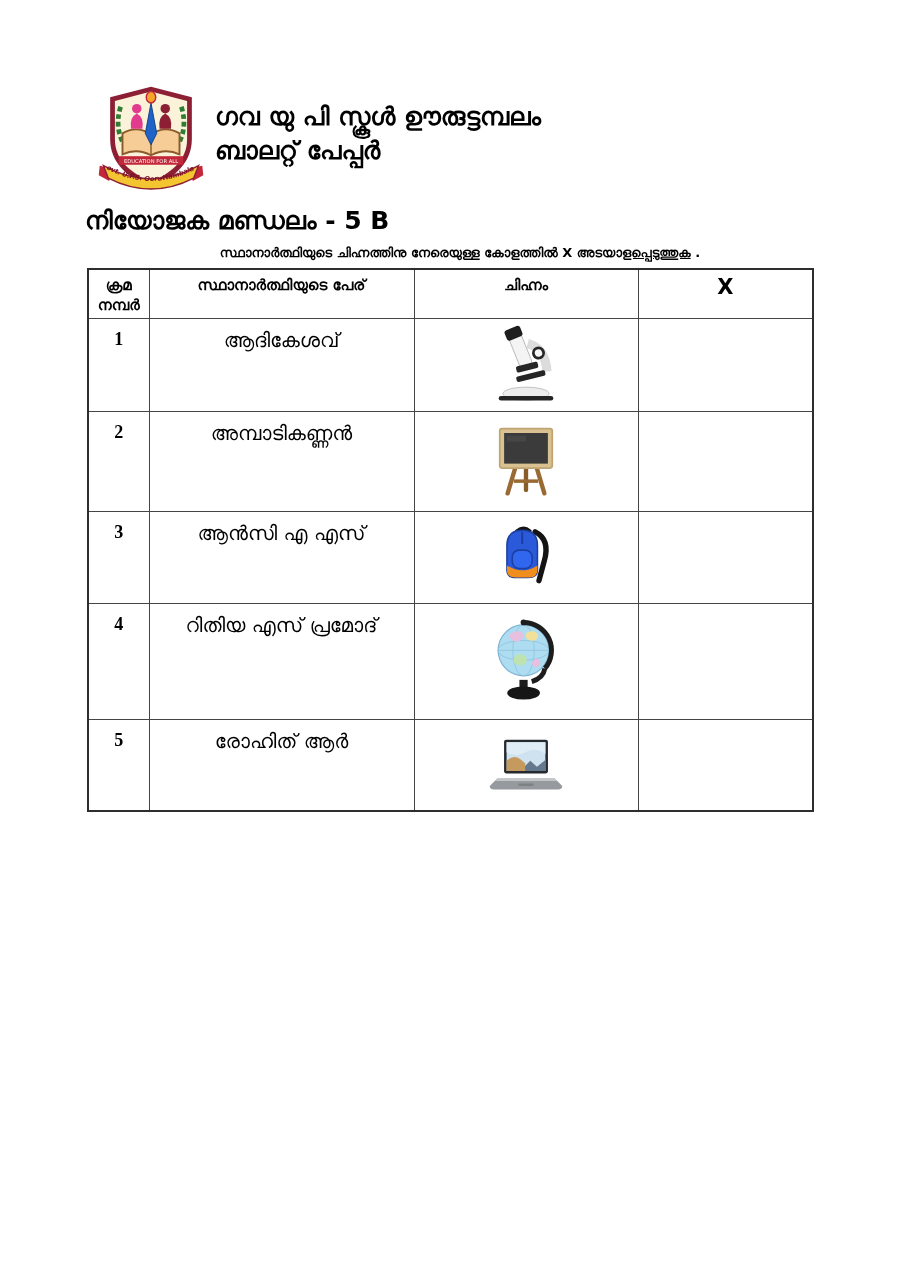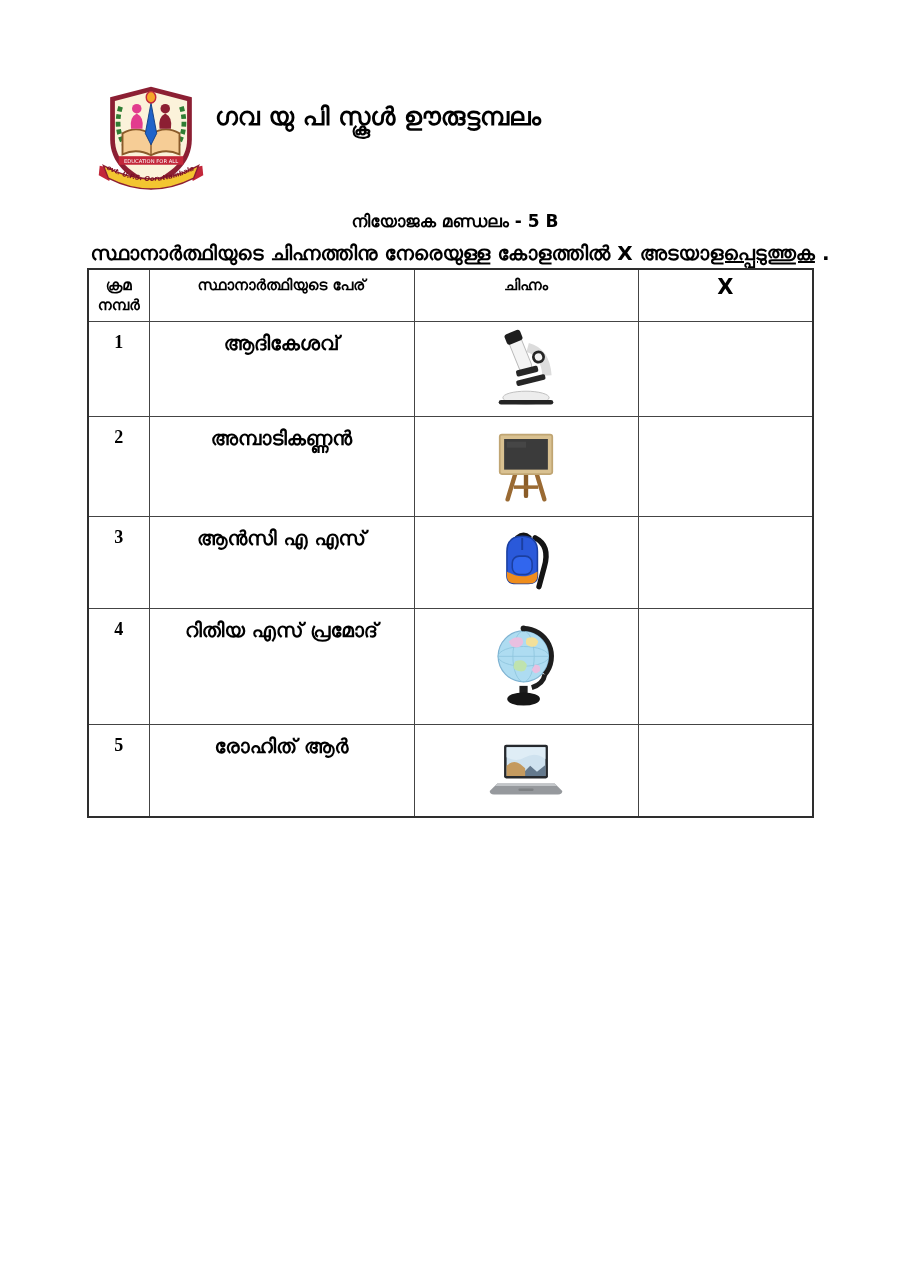--- a/index.html
+++ b/index.html
@@ -8,42 +8,42 @@
     font-family:"DejaVu Sans",sans-serif;color:#000;
     overflow:hidden;
   }
   .logo{position:absolute;left:94px;top:84px;width:114px;height:114px;}
   .head-top{
     position:absolute;left:215px;top:100px;width:590px;
     text-align:left;font-weight:bold;font-size:25px;line-height:34px;
   }
   .head-constituency{
     position:absolute;left:85px;top:204px;width:740px;
-    text-align:center;font-weight:bold;font-size:17px;line-height:34px;
+    text-align:left;font-weight:bold;font-size:25px;line-height:34px;
   }
   .instruction{
     position:absolute;left:55px;top:241px;width:810px;
-    text-align:center;font-weight:bold;font-size:20px;line-height:24px;
+    text-align:center;font-weight:bold;font-size:13px;line-height:24px;
   }
   .instruction .u{text-decoration:underline;}
   table.ballot{
     position:absolute;left:87px;top:268px;
     border-collapse:collapse;table-layout:fixed;
     border:2px solid #2e2e2e;
   }
   .ballot th,.ballot td{
-    border:1px solid #444;vertical-align:top;padding:6px;overflow:hidden;margin-left:16px;
+    border:1px solid #444;vertical-align:top;padding:0;overflow:hidden;margin-left:16px;
   }
   .ballot th{font-size:15px;font-weight:bold;line-height:20px;padding-top:5px;}
   th.mark-h{font-size:21px;font-weight:bold;padding-top:7px;}
   td.num{
     text-align:center;font-family:"Liberation Serif",serif;
     font-size:18px;font-weight:bold;padding-top:10px;
   }
-  td.nm{text-align:center;font-size:20px;font-weight:bold;padding-top:9px;}
+  td.nm{text-align:center;font-size:20px;font-weight:normal;padding-top:9px;}
   td.sym{vertical-align:middle;text-align:center;}
   td.sym svg{display:inline-block;vertical-align:middle;}
   tr.hrow{height:49px;}
   tr.r0{height:93px;}
   tr.r1{height:100px;}
   tr.r2{height:92px;}
   tr.r3{height:116px;}
   tr.r4{height:92px;}
 </style>
 </head>
@@ -72,20 +72,21 @@
     <defs>
         <path id="ribcurve" d="M14 90 q46 24 92 0"></path>
       </defs>
     <text font-size="7" fill="#7c1126" font-style="italic" font-weight="bold">
       <textPath href="#ribcurve" startOffset="50%" text-anchor="middle">Govt. U.P.S. Ooruttambalam</textPath>
     </text>
   </svg>
 
   <div class="head-top">
     <div>ഗവ യു പി സ്കൂൾ ഊരുട്ടമ്പലം</div>
+    <div>ബാലറ്റ് പേപ്പർ</div>
   </div>
   <div class="head-constituency">നിയോജക മണ്ഡലം - 5 B</div>
 
   <div class="instruction">
     <span>സ്ഥാനാർത്ഥിയുടെ ചിഹ്നത്തിനു നേരെയുള്ള കോളത്തിൽ X അടയാ</span><span class="u">ളപ്പെടുത്തുക</span><span> .</span>
   </div>
 
   <table class="ballot">
     <colgroup>
       <col style="width:61px">

